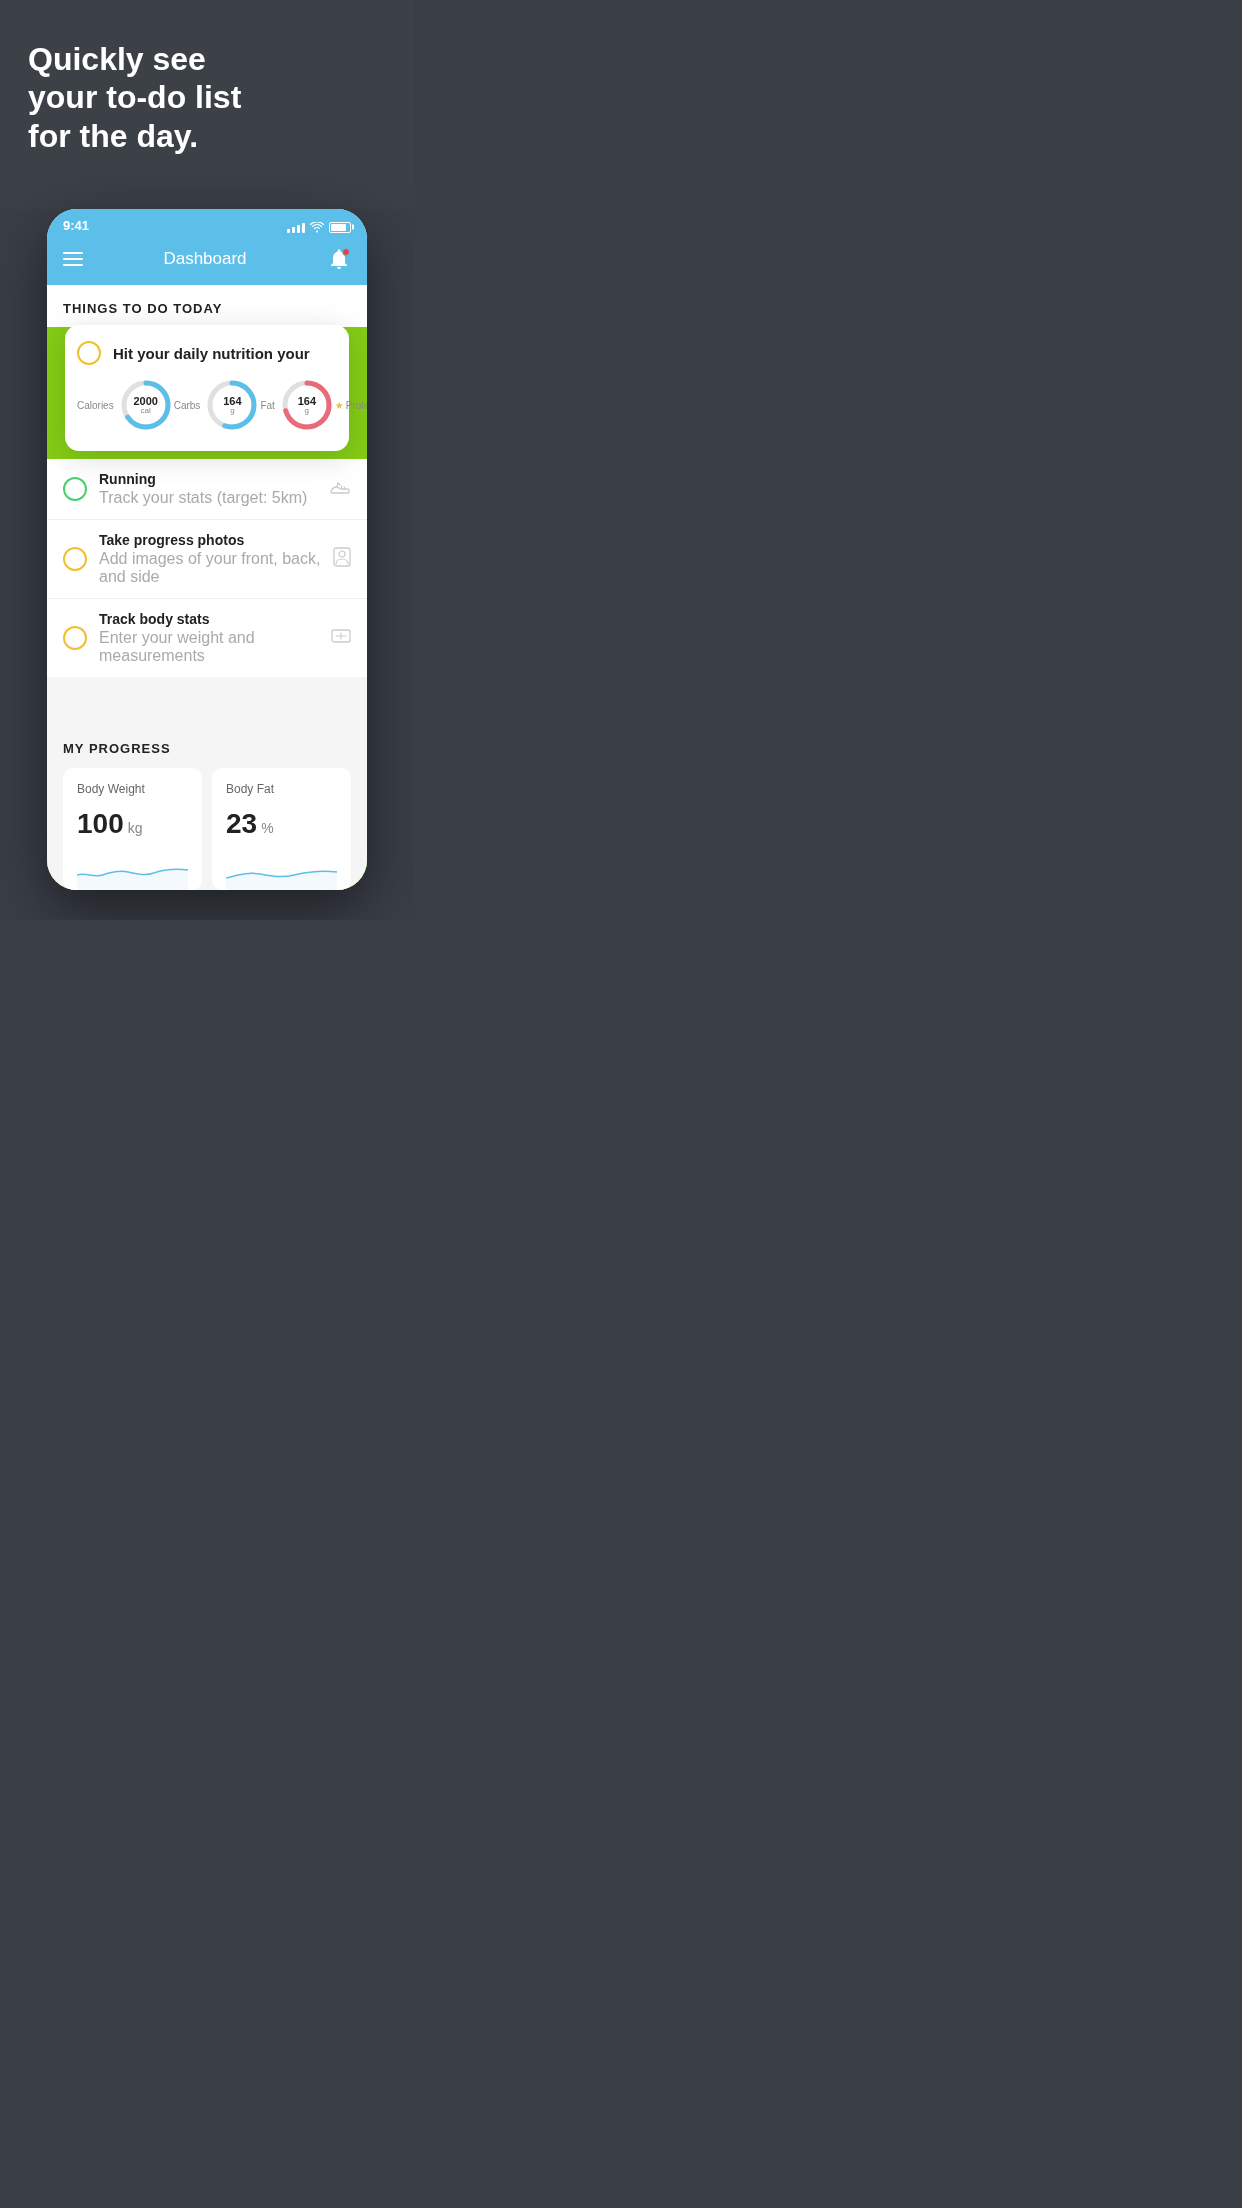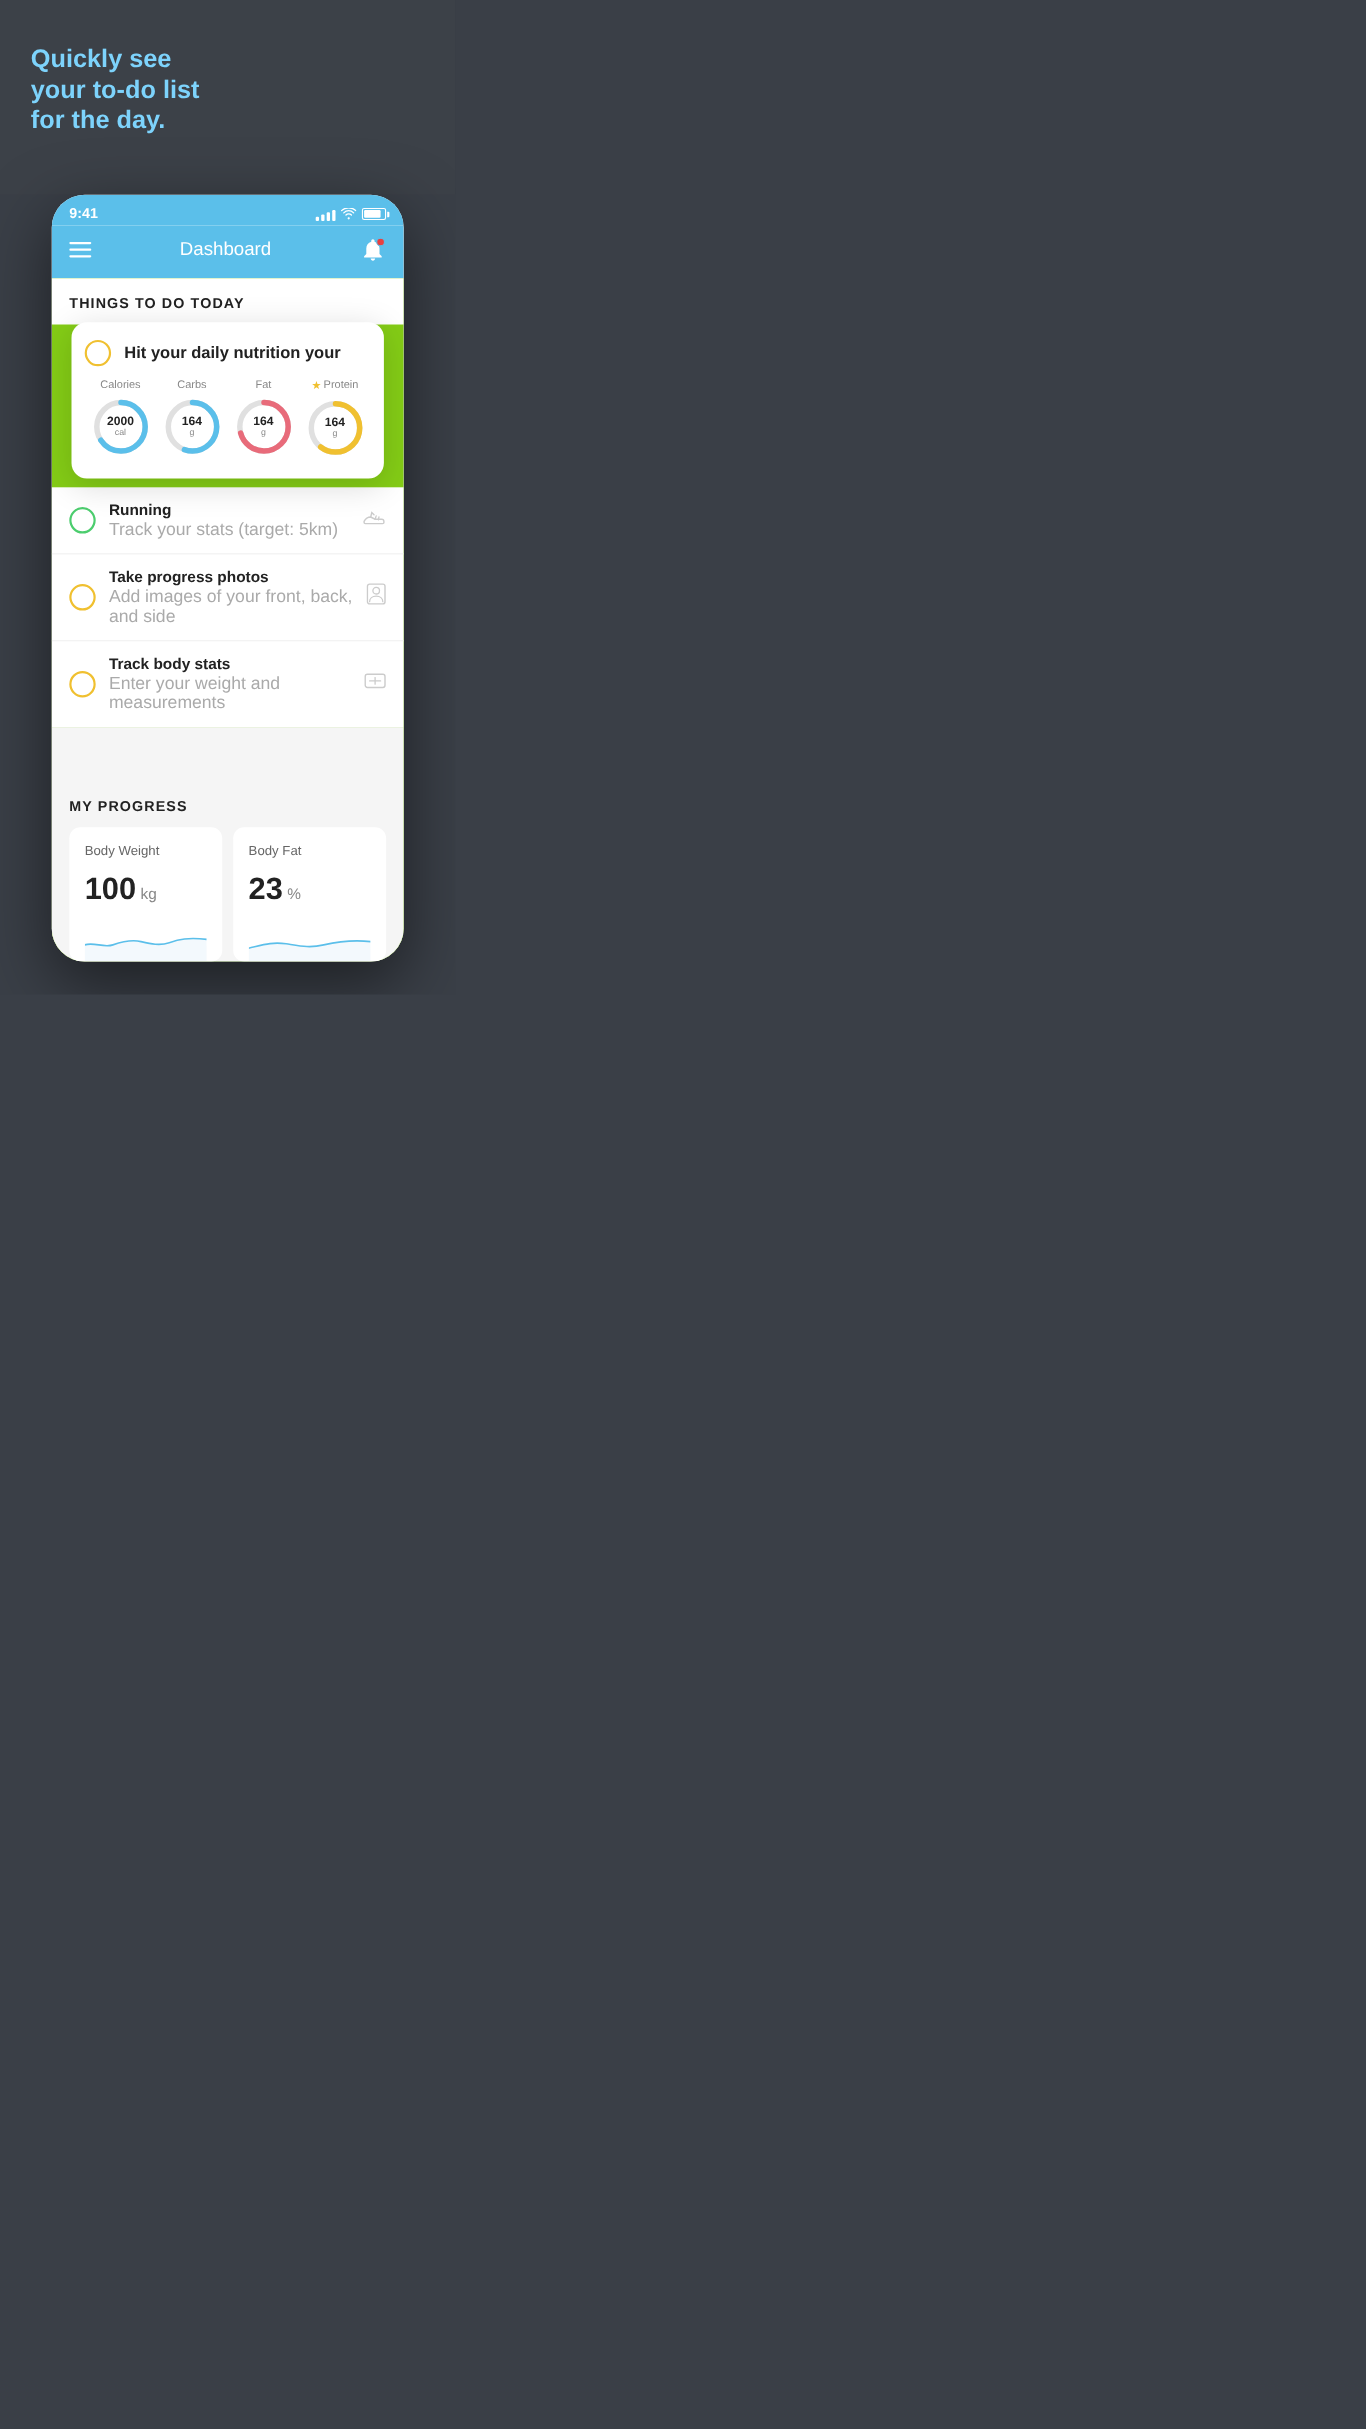--- a/index.html
+++ b/index.html
@@ -17,22 +17,22 @@
       overflow-x: hidden;
     }
 
     .bg-page {
       width: 100%;
       background-color: #3c4148;
       padding: 40px 28px 30px 28px;
     }
 
     .headline {
-      color: #7dd3fc;
-      font-size: 23px;
+      color: #ffffff;
+      font-size: 32px;
       font-weight: 800;
       line-height: 1.2;
       margin-bottom: 24px;
     }
 
     
     .phone-shell {
       width: 320px;
       background: #fff;
       border-radius: 30px;
@@ -202,21 +202,21 @@
 
     
     .macros-row {
       display: flex;
       justify-content: space-around;
       margin-top: 8px;
     }
 
     .macro-item {
       display: flex;
-      flex-direction: column;
+      flex-direction: row;
       align-items: center;
       gap: 4px;
     }
 
     .macro-label {
       font-size: 10px;
       color: #888;
     }
 
     .macro-label.starred {

